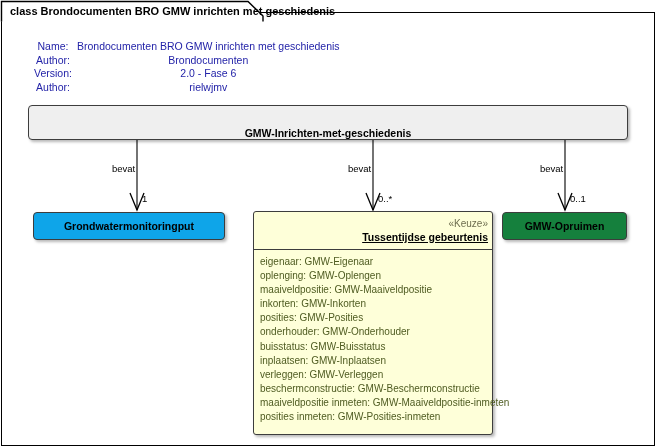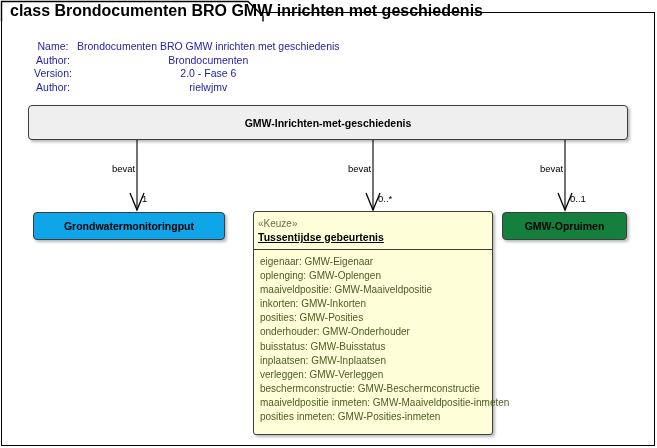--- a/index.html
+++ b/index.html
@@ -38,21 +38,21 @@
     background: #ffffff;
     border-top: 1px solid #000000;
     border-left: 1px solid #000000;
     box-sizing: border-box;
     padding: 0 8px 0 9px;
     display: flex;
     align-items: center;
     white-space: nowrap;
   }
   .tab-label {
-    font-size: 16px;
+    font-size: 11px;
     font-weight: bold;
     color: #000000;
     line-height: 1;
   }
   .tab-diag {
     position: absolute;
     left: 0;
     top: 0;
     width: 266px;
     height: 22px;
@@ -89,21 +89,21 @@
     border-radius: 4px;
     box-shadow: 2px 2px 3px rgba(0,0,0,0.28);
   }
   .box-main {
     left: 28px;
     top: 105px;
     width: 600px;
     height: 35px;
     background: #efefef;
     display: flex;
-    align-items: center;
+    align-items: flex-end;
     justify-content: center;
   }
   .box-title {
     font-size: 10.5px;
     font-weight: bold;
     color: #000000;
     text-align: center;
   }
   .box-left {
     left: 33px;
@@ -132,21 +132,21 @@
     width: 240px;
     height: 224px;
     background: #feffd9;
     border-radius: 3px;
     display: flex;
     flex-direction: column;
   }
   .choice-head {
     border-bottom: 1px solid #3d3d3d;
     padding: 5px 4px 5px 4px;
-    text-align: left;
+    text-align: right;
   }
   .choice-stereo {
     font-size: 10px;
     color: #6e6e50;
     line-height: 13px;
   }
   .choice-name {
     font-size: 10.5px;
     font-weight: bold;
     color: #000000;

